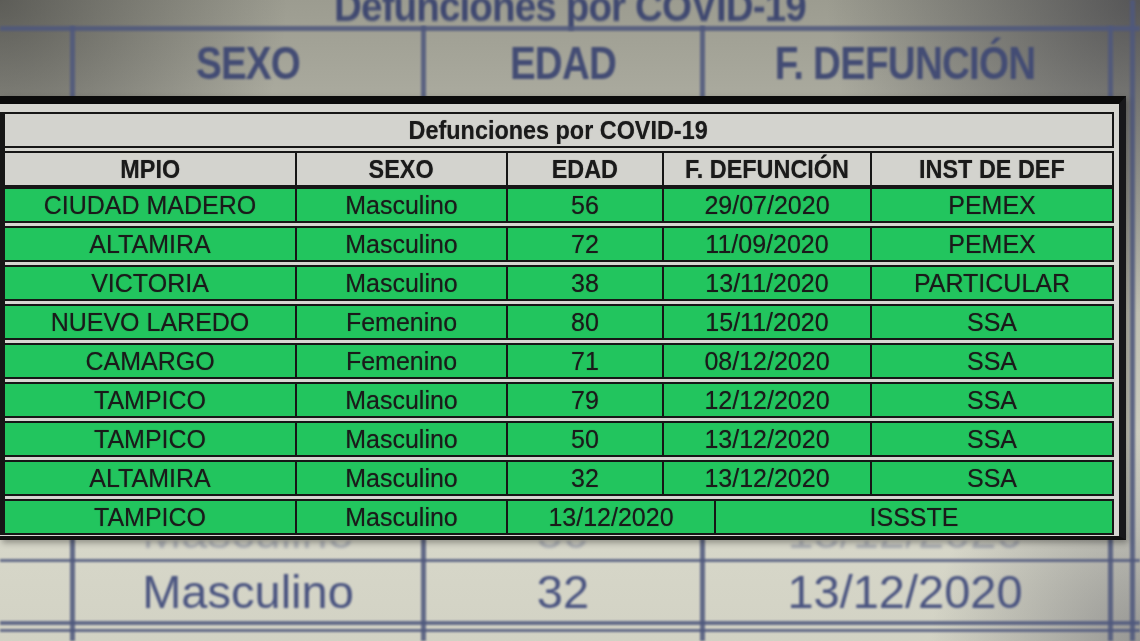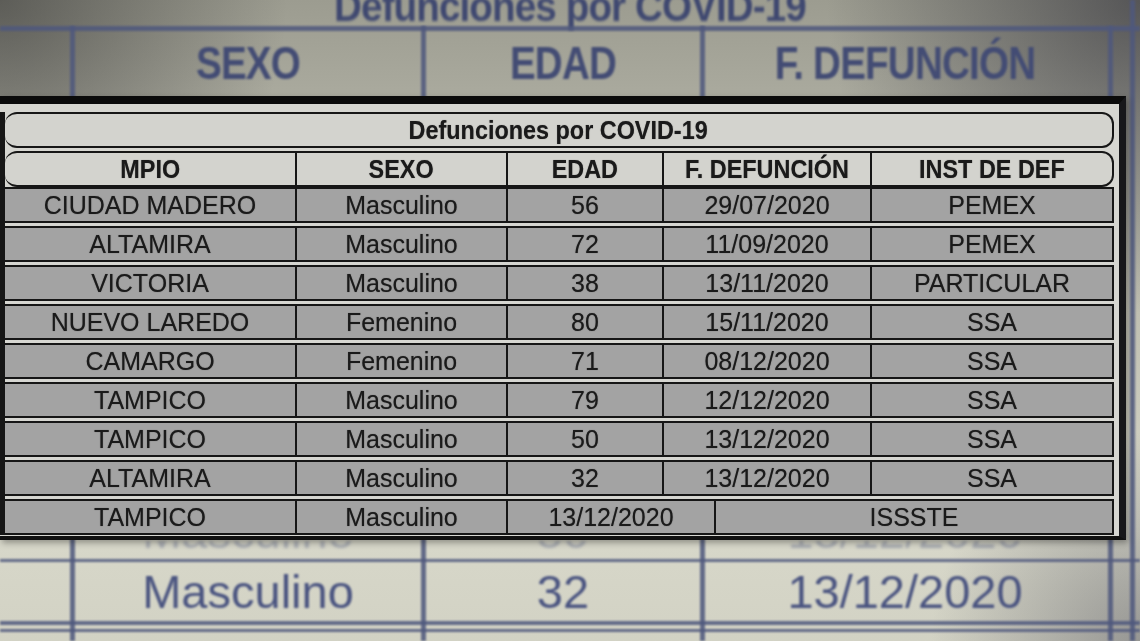--- a/index.html
+++ b/index.html
@@ -41,23 +41,23 @@
 
   
   .overlay {
     position:absolute; left:0; top:96px; width:1126px; height:444px;
     background:#d6d6d1;
     border-top:8px solid #0b0b0b; border-right:7px solid #17171a;
     border-bottom:4px solid #101010;
     box-shadow:2px 3px 6px rgba(20,20,20,.35);
   }
   .fg-table { position:absolute; left:0; top:8px; width:1114px; border-left:5px solid #161616; }
-  .frow { display:flex; border:2px solid #161616; border-left:0; background:#a3a3a3; }
+  .frow { display:flex; border:2px solid #161616; border-left:0; background:#22c55e; }
   .frow + .frow { margin-top:3px; }
-  .frow.shade { background:#d3d3ce;border-radius:12px; }
+  .frow.shade { background:#d3d3ce; }
   .fcell {
     height:32px; line-height:32px; text-align:center; overflow:hidden;
     font-size:25px; color:#1a1a1a; white-space:nowrap;
     text-shadow:0 0 1px rgba(25,25,25,.55);
   }
   .fcell + .fcell { border-left:2px solid #161616; }
   .c1{width:290px;} .c2{width:211px;} .c3{width:156px;} .c4{width:208px;} .c5{flex:1;}
   .ftitle-row .fcell { width:100%; font-weight:bold; font-size:26px; }
   .fhead .fcell { font-weight:bold; font-size:26px; }
   .fhead .fcell > span, .ftitle-row .fcell > span { display:inline-block; transform:scaleX(.9); }

